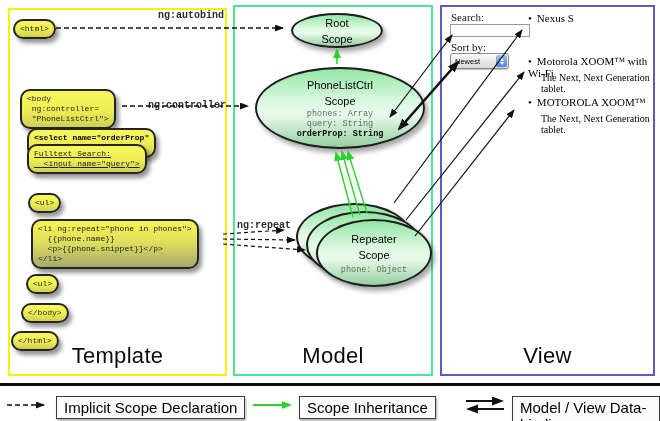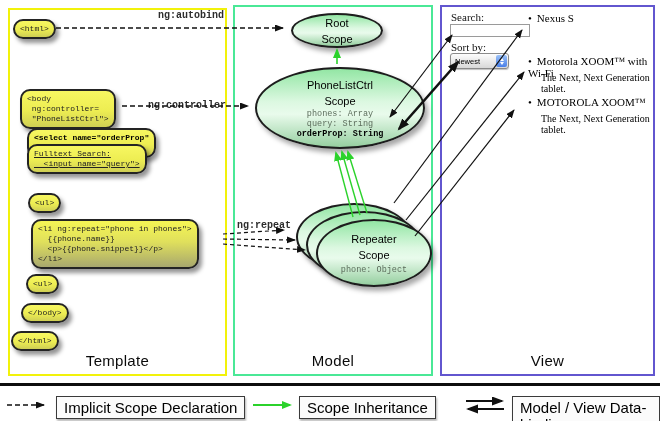--- a/index.html
+++ b/index.html
@@ -3,21 +3,21 @@
 <meta charset="utf-8">
 <style>
   html,body{margin:0;padding:0;background:#fff;}
   #canvas{position:relative;width:660px;height:421px;background:#fff;overflow:hidden;
           font-family:"Liberation Sans",sans-serif;}
   .panel{position:absolute;background:#fff;}
   #template-panel{left:8px;top:8px;width:215px;height:364px;border:2px solid #f2f20a;}
   #model-panel{left:233px;top:5px;width:196px;height:367px;border:2px solid #4ae896;}
   #view-panel{left:440px;top:5px;width:211px;height:367px;border:2px solid #6256cf;}
   .panel-title{position:absolute;bottom:5px;left:0;width:100%;text-align:center;
-               font-size:15px;color:#0a0a0a;letter-spacing:.3px;}
+               font-size:22px;color:#0a0a0a;letter-spacing:.3px;}
   
   .code-box{position:absolute;white-space:pre;font-family:"Liberation Mono","DejaVu Sans Mono",monospace;
             font-size:8px;line-height:10px;color:#222;padding:3px 5px;
             background:linear-gradient(180deg,#f7f761 0%,#ededd52 55%,#d6d64f 100%);
             background:linear-gradient(180deg,#f7f761 0%,#eded52 55%,#cfcf54 100%);
             border:2px solid #242424;border-radius:10px;
             box-shadow:3px 4px 4px rgba(0,0,0,0.42);}
   .code-box.big{background:linear-gradient(180deg,#f5f554 0%,#e0e05c 45%,#a8a86e 100%);}
   .code-box.bold{font-weight:700;color:#000;}
   .directive-label{position:absolute;font-family:"Liberation Mono","DejaVu Sans Mono",monospace;

